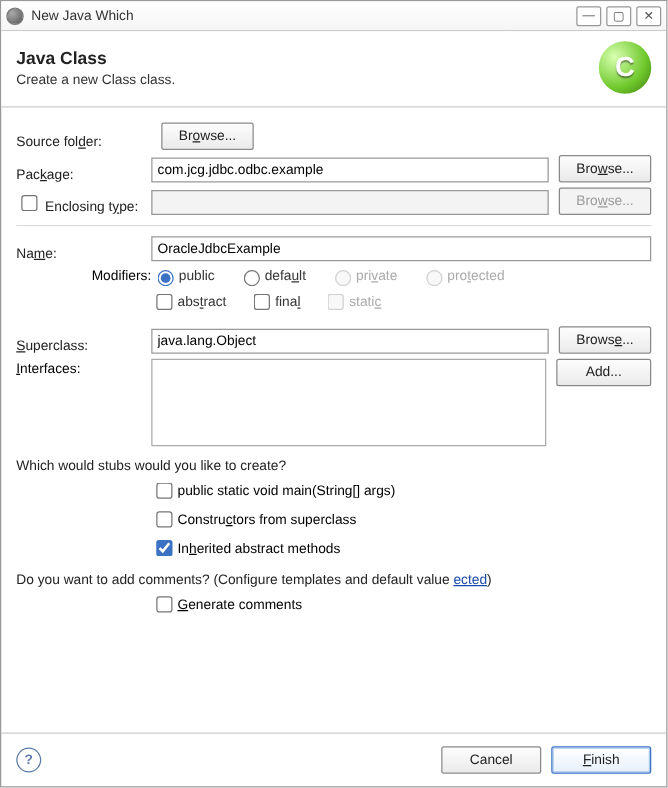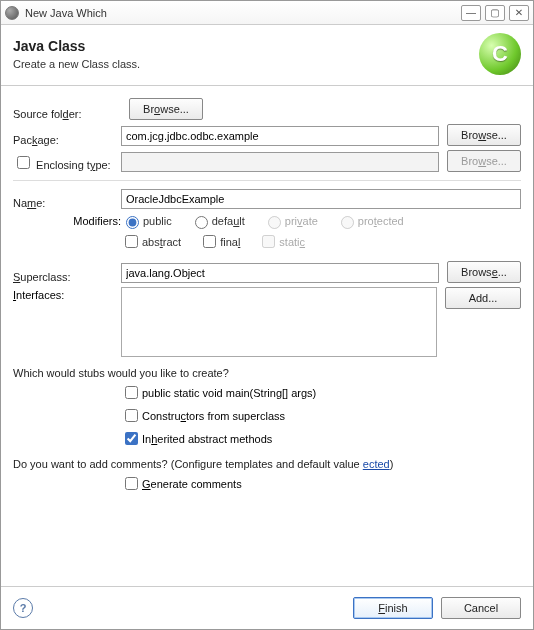--- a/index.html
+++ b/index.html
@@ -142,15 +142,15 @@
   <div class="indent">
       <input type="checkbox" style=""> 
       <span><u>G</u>enerate comments</span>
     </div>
 
 </div>
 
 <div class="footer">
   <div class="help">?</div>
   <div class="spacer"></div>
+  <button class="btn">Cancel</button>
   <button class="btn primary"><u>F</u>inish</button>
-  <button class="btn">Cancel</button>
 </div>
 
 </body></html>

